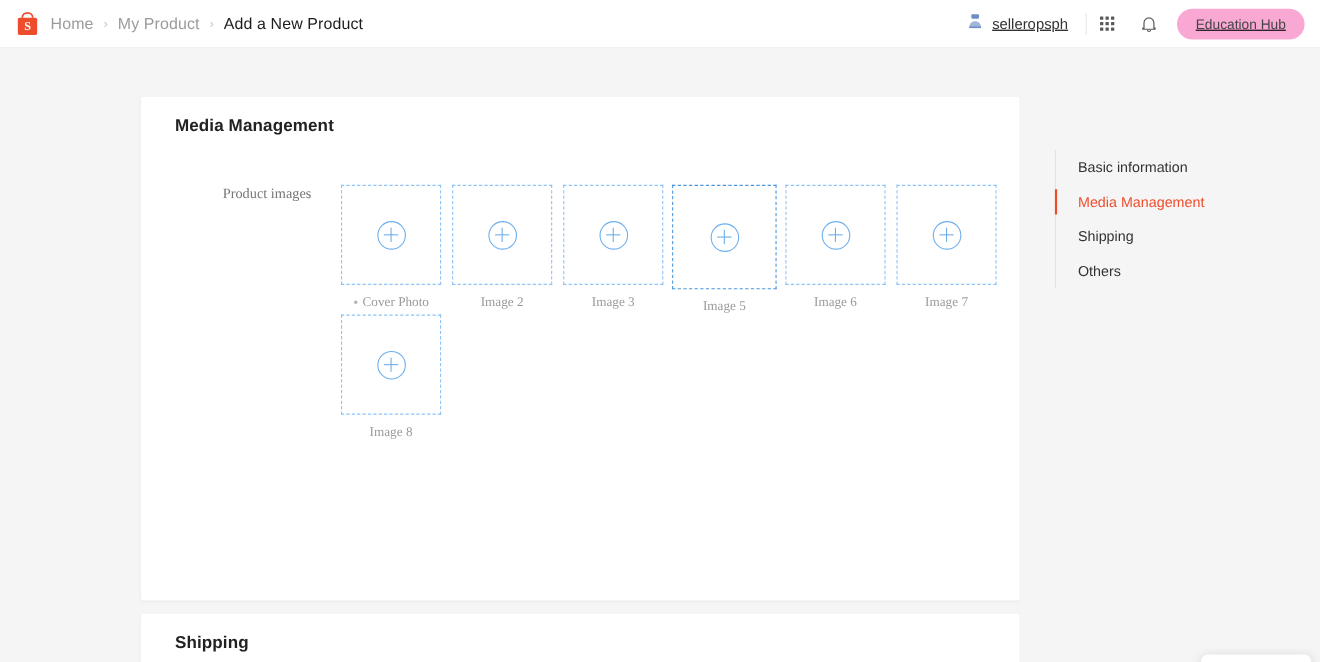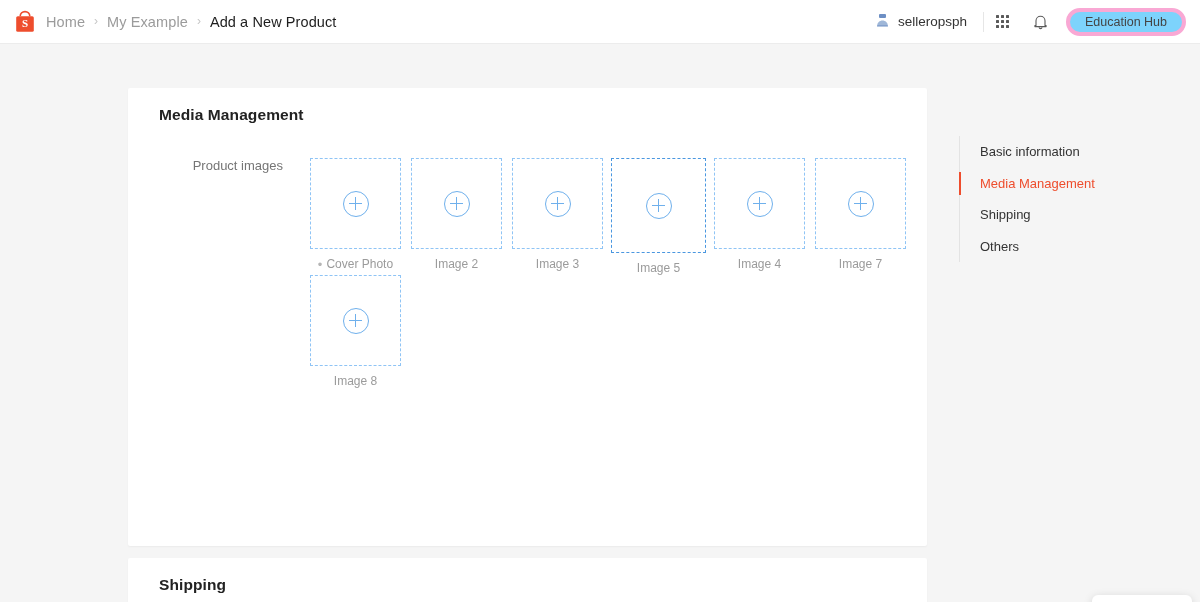--- a/index.html
+++ b/index.html
@@ -30,35 +30,35 @@
     font-size: 14.5px; color: #9b9b9b; letter-spacing: .1px;
     text-decoration: none; white-space: nowrap;
   }
   .crumb.current { color: #1d1d1d; font-weight: normal; }
   .crumb-sep {
     color: #c6c6c6; font-size: 12px;
     margin: 0 9px; user-select: none;
   }
 
   .topbar-right {
-    margin-left: auto; display: flex; align-items: center; height: 44px;
+    margin-left: auto; display: flex; align-items: center; height: 44px; text-decoration: underline;
   }
   .acct { display: flex; align-items: center; gap: 9px; padding-right: 16px; }
   .acct-name { font-size: 13.5px; color: #333; white-space: nowrap; }
   .vdiv { width: 1px; height: 20px; background: #e6e6e6; }
   .icon-btn {
     width: 38px; height: 44px;
     display: flex; align-items: center; justify-content: center;
   }
   .grid-icon { display: grid; grid-template-columns: repeat(3,3px); gap: 2px; }
   .grid-icon i { width: 3px; height: 3px; background: #5a5a5a; display: block; border-radius: .5px; }
   .edu-btn {
     height: 28px; padding: 0 15px;
-    border: 4px solid #f9a8d4; border-radius: 14px;
-    background: #7dd3fc; color: #444; font-size: 12.5px;
+    border: 2px solid #f9a8d4; border-radius: 14px;
+    background: #f9a8d4; color: #444; font-size: 12.5px;
     display: flex; align-items: center; margin-left: 6px;
     font-family: "Liberation Sans", sans-serif; cursor: pointer;
     white-space: nowrap;
   }
 
   
   .page { position: relative; width: 1200px; height: 558px; background: #f5f5f5; }
 
   .card {
     position: absolute;
@@ -155,21 +155,21 @@
     <svg width="22" height="24" viewBox="0 0 22 24" aria-hidden="true">
       <path d="M6.2 6.2c0-2.7 2.1-4.6 4.8-4.6s4.8 1.9 4.8 4.6" fill="none" stroke="#ee4d2d" stroke-width="1.6"></path>
       <rect x="2.2" y="6.2" width="17.6" height="15.6" rx="1.6" fill="#ee4d2d"></rect>
       <text x="11" y="17.4" font-family="Liberation Serif, serif" font-size="11" font-weight="bold" fill="#ffffff" text-anchor="middle">S</text>
     </svg>
   </span>
 
   <div class="crumbs">
     <a class="crumb" href="#">Home</a>
     <span class="crumb-sep">›</span>
-    <a class="crumb" href="#">My Example</a>
+    <a class="crumb" href="#">My Product</a>
     <span class="crumb-sep">›</span>
     <span class="crumb current">Add a New Product</span>
   </div>
 
   <div class="topbar-right">
 
     <div class="acct">
       <span>
         <svg width="13" height="14" viewBox="0 0 13 14" aria-hidden="true">
           <rect x="3" y="1" width="7" height="4" rx="1" fill="#6d8fc4"></rect>
@@ -205,21 +205,21 @@
 
     <button class="edu-btn">Education Hub</button>
   </div>
 </div>
 
 <div class="page">
 
   <section class="card" id="card-media">
     <div class="card-title">Media Management</div>
 
-    <div class="field-row" style="margin-top:34px;">
+    <div class="field-row" style="margin-top:44px;font-family:Liberation Serif, serif;">
       <div class="field-label">Product images</div>
       <div class="upload-grid" id="product-image-slots">
           <div class="slot">
             <div class="up-box">
               <div class="plus"></div>
             </div>
             <div class="slot-cap">
               <span class="cap-dot">•</span>
               <span>Cover Photo</span>
             </div>
@@ -246,21 +246,21 @@
             </div>
             <div class="slot-cap">
               <span>Image  5</span>
             </div>
           </div>
           <div class="slot">
             <div class="up-box">
               <div class="plus"></div>
             </div>
             <div class="slot-cap">
-              <span>Image  4</span>
+              <span>Image  6</span>
             </div>
           </div>
           <div class="slot">
             <div class="up-box">
               <div class="plus"></div>
             </div>
             <div class="slot-cap">
               <span>Image  7</span>
             </div>
           </div>

